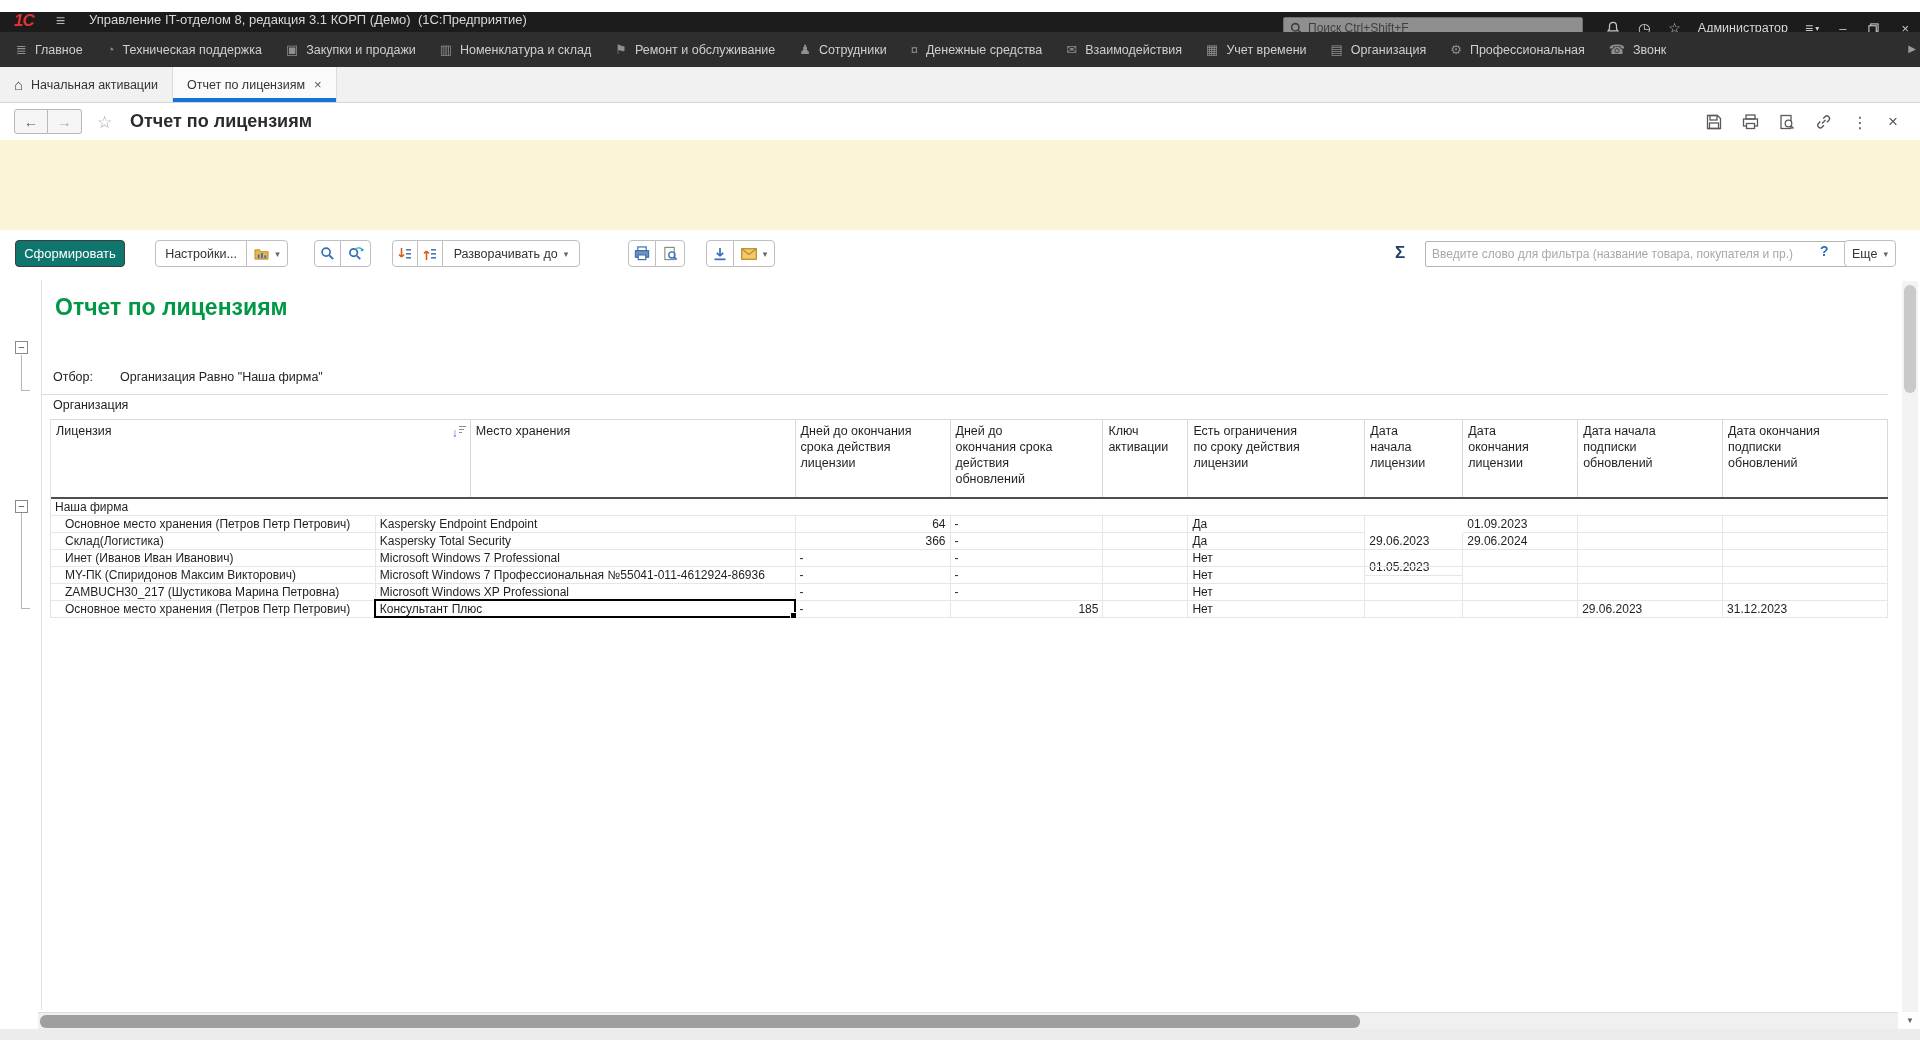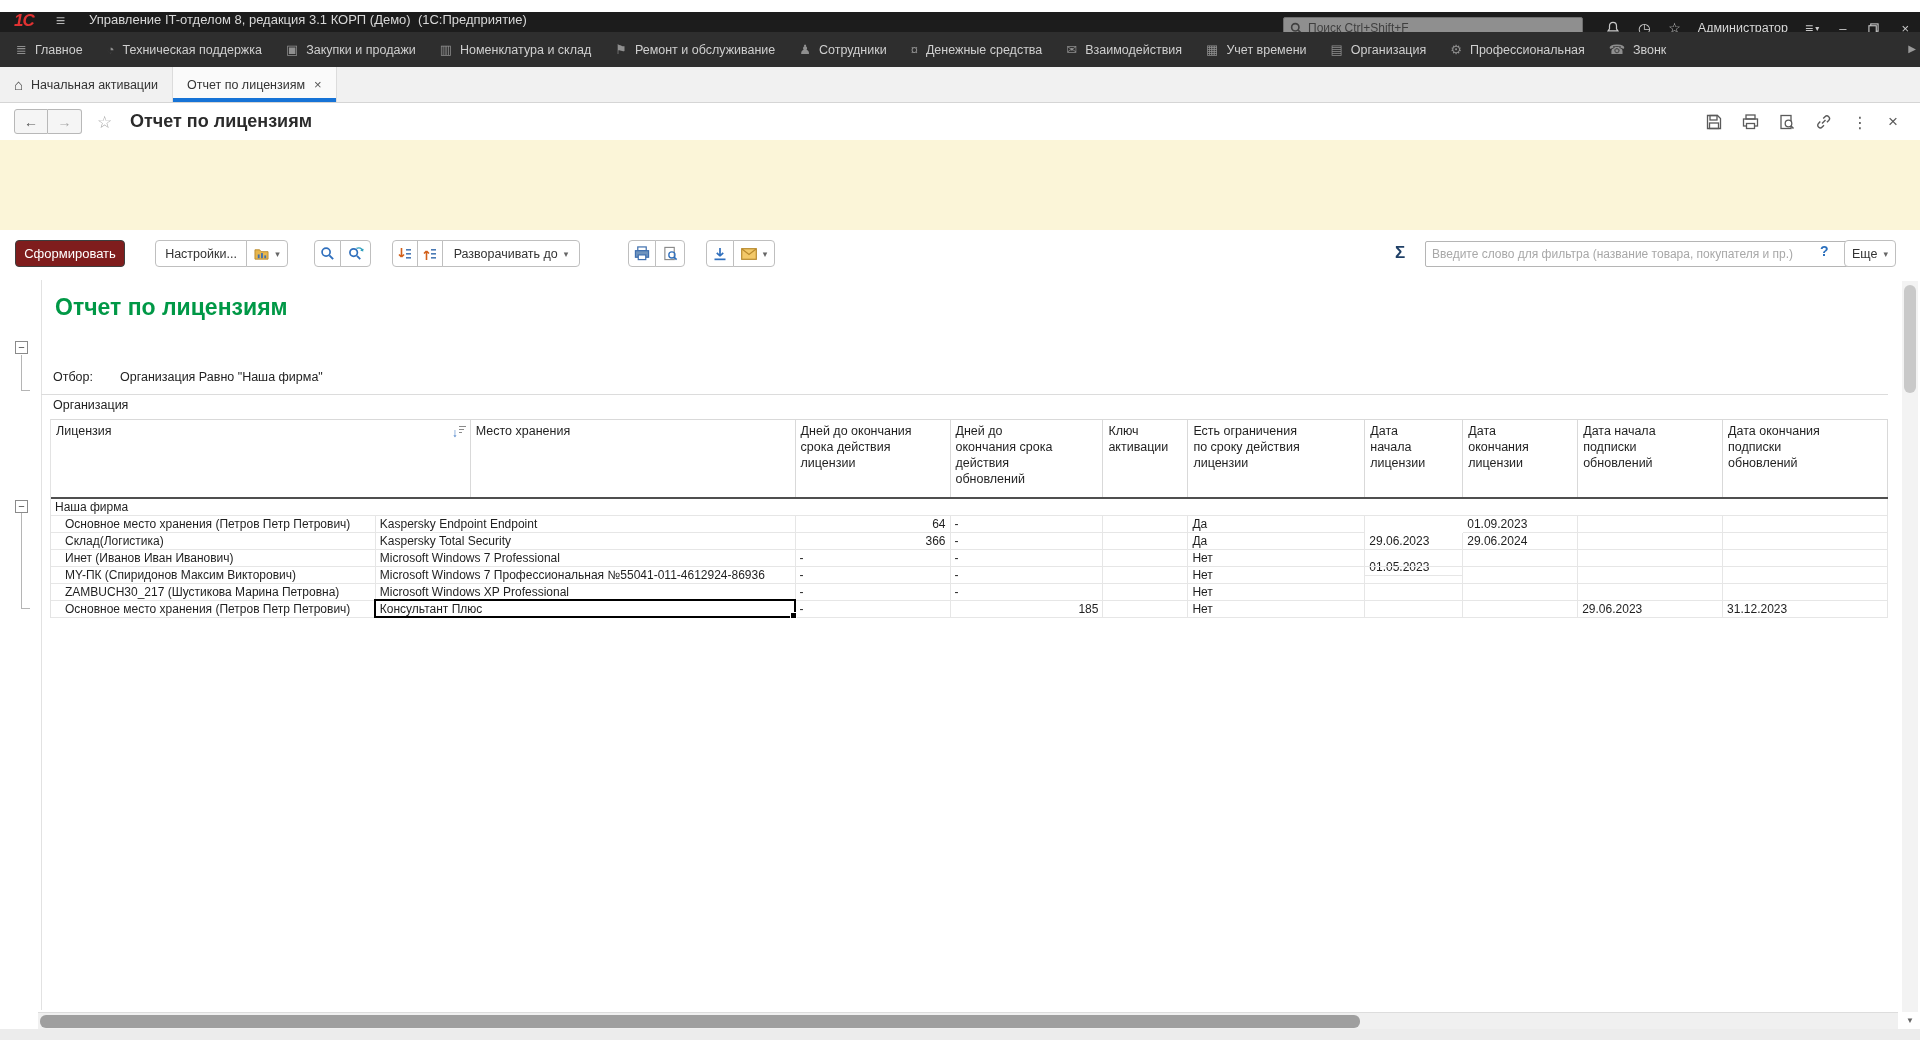--- a/index.html
+++ b/index.html
@@ -54,21 +54,21 @@
   .finput { position:absolute; height:26px; background:#fff; border:1px solid #ababab; border-radius:2px; font-family:inherit; font-size:12.5px; color:#000; padding:0 5px; }
   .finput::placeholder { color:#a0a0a0; }
   .finput.num { text-align:right; }
   .fbtn { position:absolute; height:26px; background:#fff; border:1px solid #ababab; border-radius:2px; font-size:10px; color:#444; cursor:pointer; display:flex; align-items:center; justify-content:center; }
   .fsep { position:absolute; top:146px; height:78px; border-left:1px dashed #cbc29e; }
   .funnel { position:absolute; cursor:pointer; }
 
   
   .toolbar { position:absolute; left:0; top:230px; width:1920px; height:50px; background:#fff; }
   .tbtn { position:absolute; top:10px; height:27px; border:1px solid #bfbfbf; background:#fff; border-radius:4px; font-family:inherit; font-size:12.5px; color:#333; cursor:pointer; display:flex; align-items:center; justify-content:center; }
-  .tbtn.dark { background:#7f1d1d; border-color:#3d3d3d; color:#fff; font-size:13px; }
+  .tbtn.dark { background:#0f766e; border-color:#3d3d3d; color:#fff; font-size:13px; }
   .tbtn .caret { font-size:9px; color:#666; margin-left:6px; }
   .sigma { position:absolute; top:13px; font-size:17px; font-weight:bold; color:#1f3f66; }
   .qfilter { position:absolute; top:11px; height:26px; border:1px solid #b5b5b5; border-radius:2px; font-family:inherit; font-size:12px; padding:0 6px; color:#333; }
   .qfilter::placeholder { color:#a8a8a8; }
   .qhelp { position:absolute; top:13px; color:#2a6fbd; font-size:14px; font-weight:bold; cursor:pointer; }
 
   
   .report { position:absolute; left:0; top:280px; width:1920px; height:730px; background:#fff; }
   .tree-line { position:absolute; left:41px; top:0; bottom:0; border-left:1px solid #e2e2e2; }
   .rtitle { position:absolute; left:55px; top:14px; font-size:23px; font-weight:bold; }

